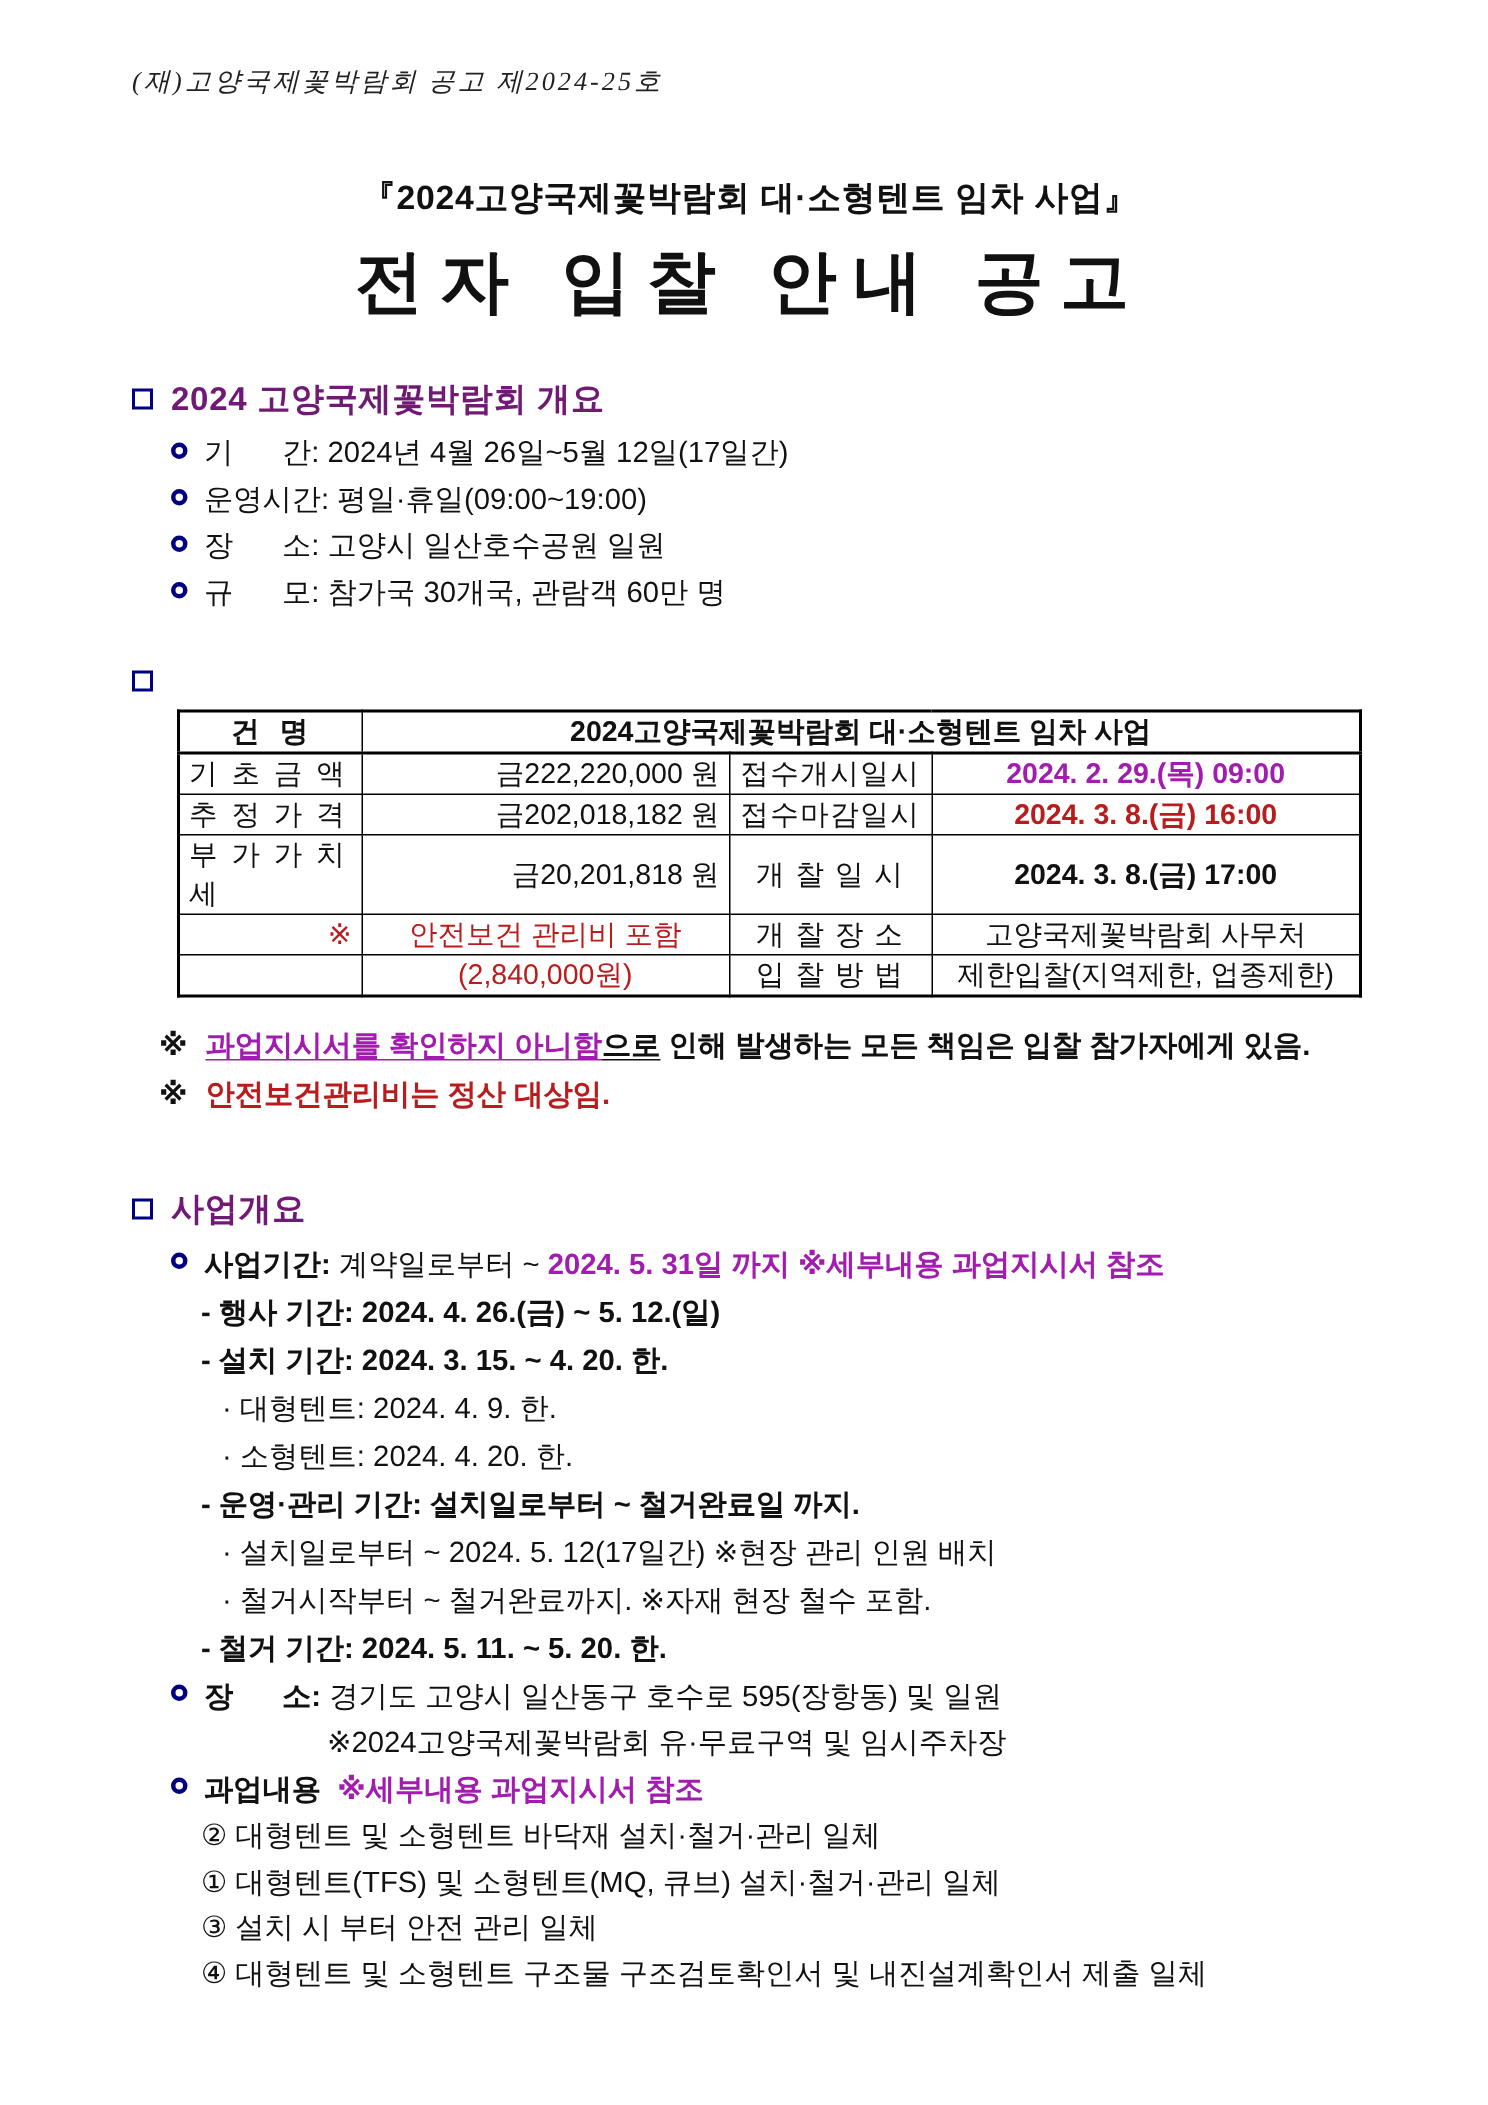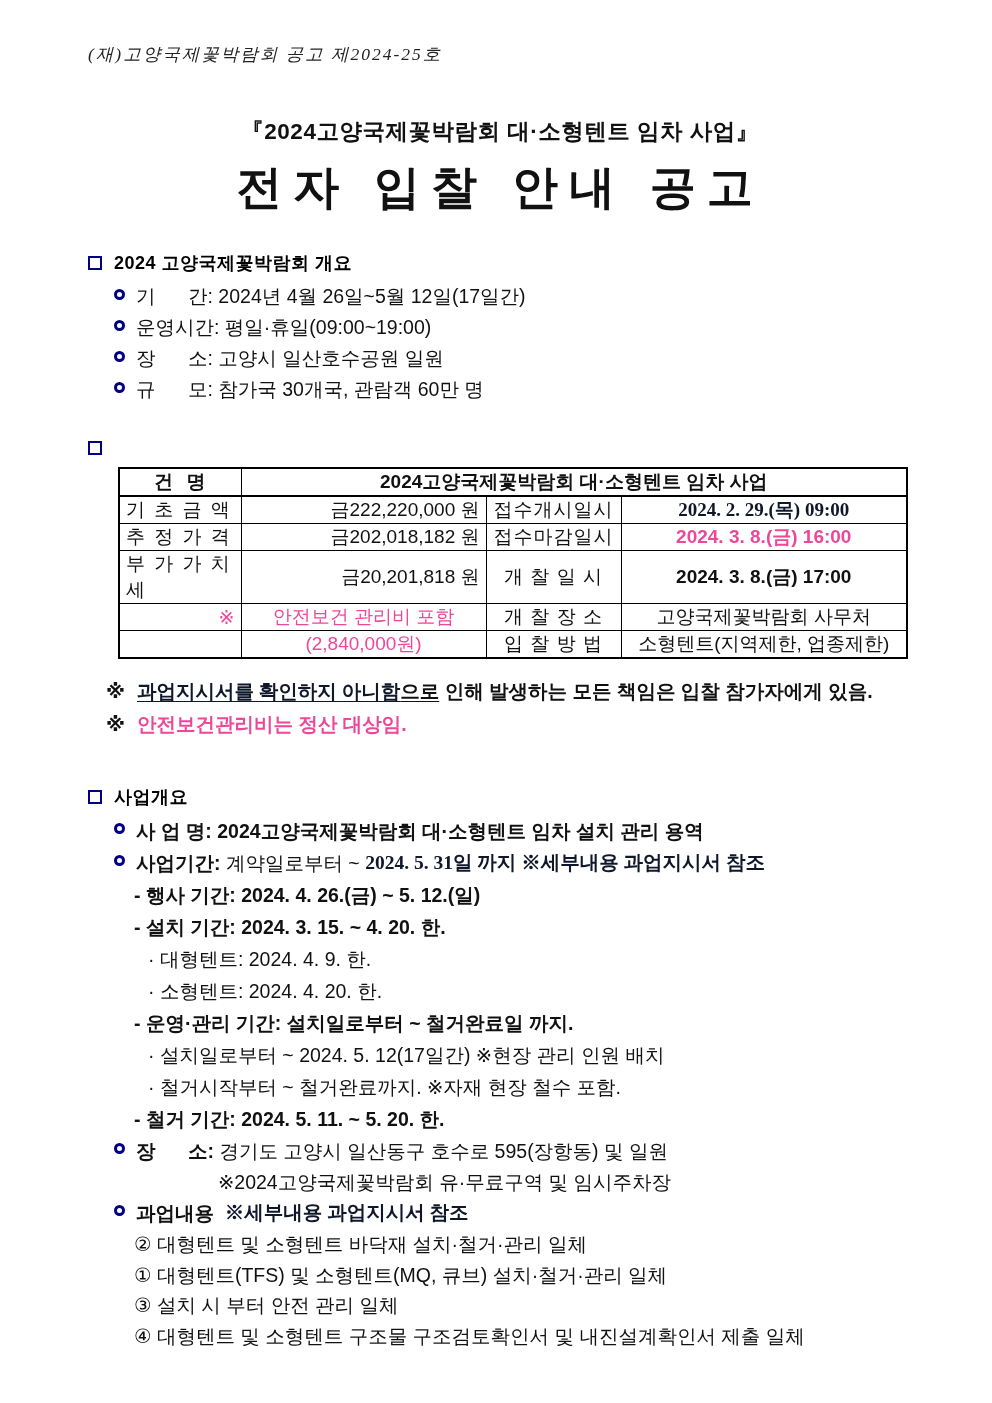--- a/index.html
+++ b/index.html
@@ -19,40 +19,40 @@
     letter-spacing: 2px;
     color: #222;
   }
 
   .title-block { margin-top: 50px; text-align: center; }
   .subtitle { font-size: 22.5px; font-weight: 700; letter-spacing: 0.5px; }
   .main-title { margin-top: 10px; font-size: 46px; font-weight: 800; letter-spacing: 11px; }
 
   .section-heading {
     display: flex; align-items: center;
-    color: #000000; font-size: 18px; font-weight: 800; letter-spacing: 0.5px;
+    color: #701a75; font-size: 22px; font-weight: 800; letter-spacing: 0.5px;
   }
   .sq-bullet {
     width: 14px; height: 14px; border: 2.5px solid #000080;
     margin-right: 12px; flex: none;
   }
   .sec1 { margin-top: 32px; }
   .sec2 { margin-top: 36px; }
   .sec3 { margin-top: 44px; }
 
   .item-list { margin-top: 6px; }
   .ov-item { display: flex; align-items: flex-start; margin-left: 26px; font-size: 19.5px; line-height: 31px; }
   .circ-bullet {
     width: 11px; height: 11px; border: 3px solid #000080; border-radius: 50%;
     margin: 8px 11px 0 0; flex: none;
   }
   .pre { white-space: pre-wrap; }
   .b { font-weight: 700; }
-  .red { color: #0f172a; font-family: Liberation Serif, serif; }
-  .blue { color: #ec4899; }
+  .red { color: #a21caf; }
+  .blue { color: #b91c1c; }
   .u { text-decoration: underline; text-underline-offset: 3px; }
 
   
   table.bid-table {
     margin: 12px 0 0 30px;
     border-collapse: collapse;
     border: 2.5px solid #000;
     font-size: 19px;
     table-layout: fixed;
     width: 788px;
@@ -163,21 +163,21 @@
       <tr>
         <td class="mark blue">※</td>
         <td class="val blue">안전보건 관리비 포함</td>
         <td class="dbl">개 찰 장 소</td>
         <td class="val">고양국제꽃박람회 사무처</td>
       </tr>
       <tr>
         <td class="mark"></td>
         <td class="val blue">(2,840,000원)</td>
         <td class="dbl">입 찰 방 법</td>
-        <td class="val">소형텐트(지역제한, 업종제한)</td>
+        <td class="val">제한입찰(지역제한, 업종제한)</td>
       </tr>
     </tbody>
       </table>
 
     <div class="notes">
       <div class="note-line">
         <span class="note-marker">※</span>
         <span class="pre"><span class="red u">과업지시서를 확인하지 아니함</span><span class="u">으로</span><span class="pre"> 인해 발생하는 모든 책임은 입찰 참가자에게 있음.</span></span>
       </div>
       <div class="note-line">
@@ -187,25 +187,20 @@
     </div>
   </div>
 
   <div class="sec3">
     <div class="section-heading">
       <span class="sq-bullet"></span>
       <span>사업개요</span>
     </div>
 
     <div class="item-list">
-      <div class="p-item">
-        <span class="circ-bullet"></span>
-        <span class="pre b">사 업 명: </span>
-          <span class="pre b">2024고양국제꽃박람회 대·소형텐트 임차 설치 관리 용역</span>
-      </div>
 
       <div class="p-item">
         <span class="circ-bullet"></span>
         <span class="pre b">사업기간: </span>
           <span class="pre">계약일로부터 ~ </span>
           <span class="pre b red">2024. 5. 31일 까지 ※세부내용 과업지시서 참조</span>
       </div>
 
       <div class="dash-item">- 행사 기간: 2024. 4. 26.(금) ~ 5. 12.(일)</div>
       <div class="dash-item">- 설치 기간: 2024. 3. 15. ~ 4. 20. 한.</div>

